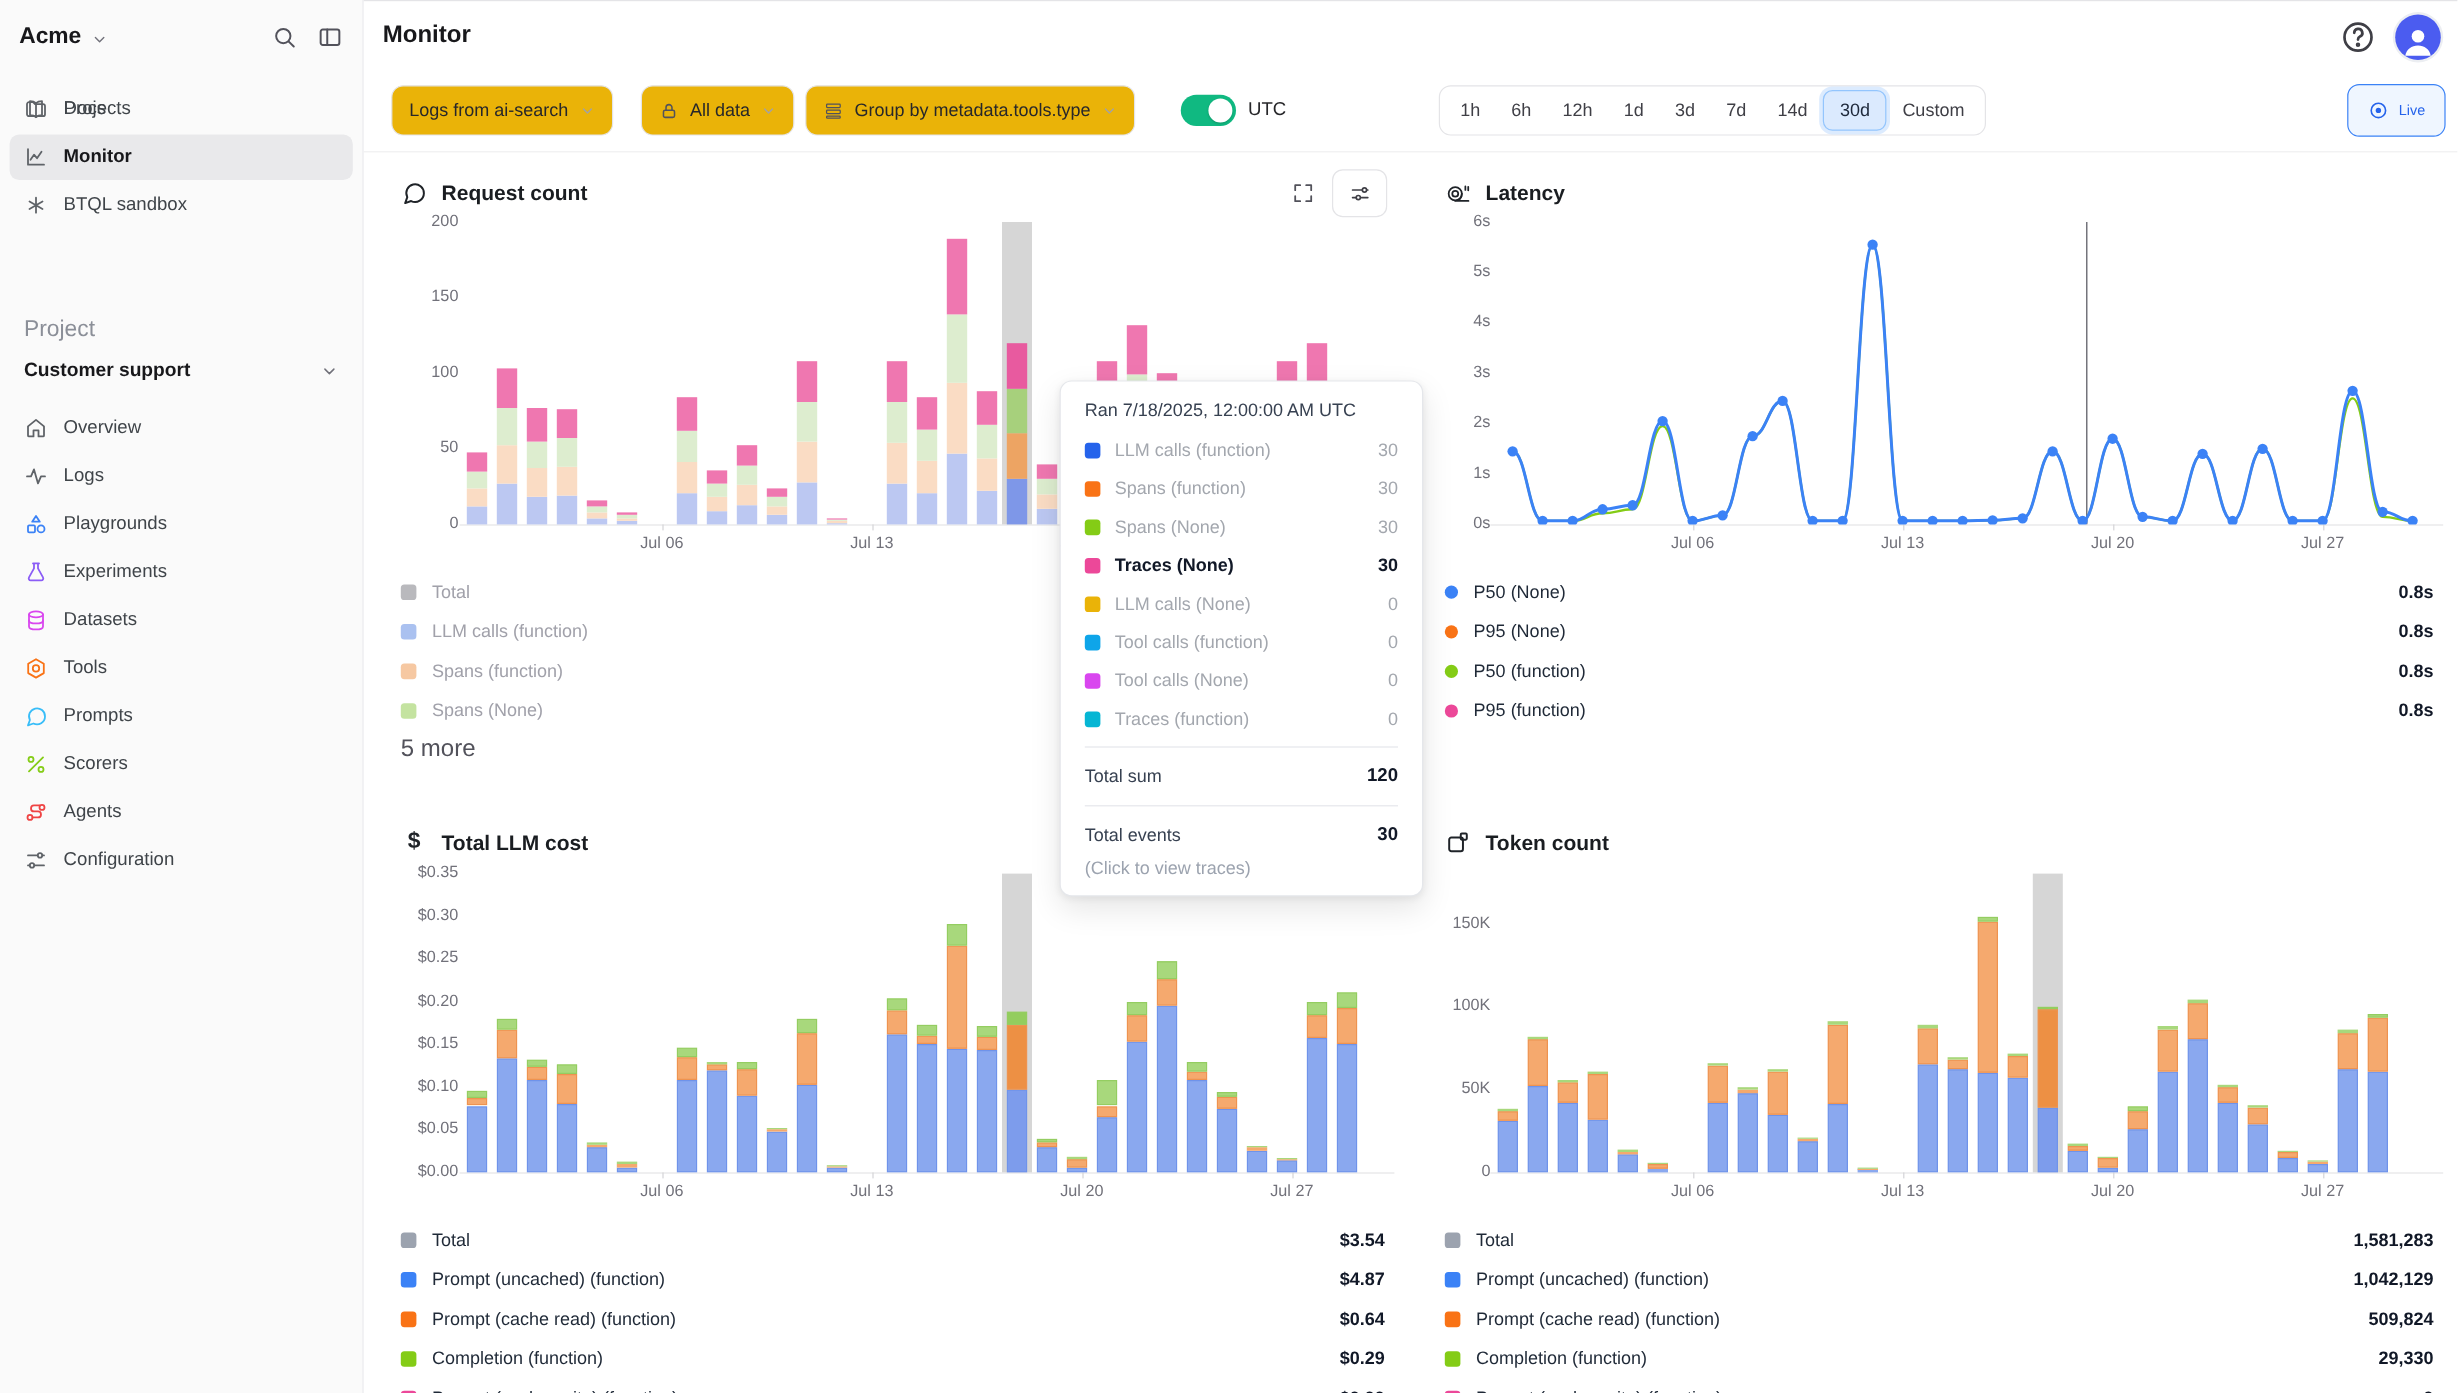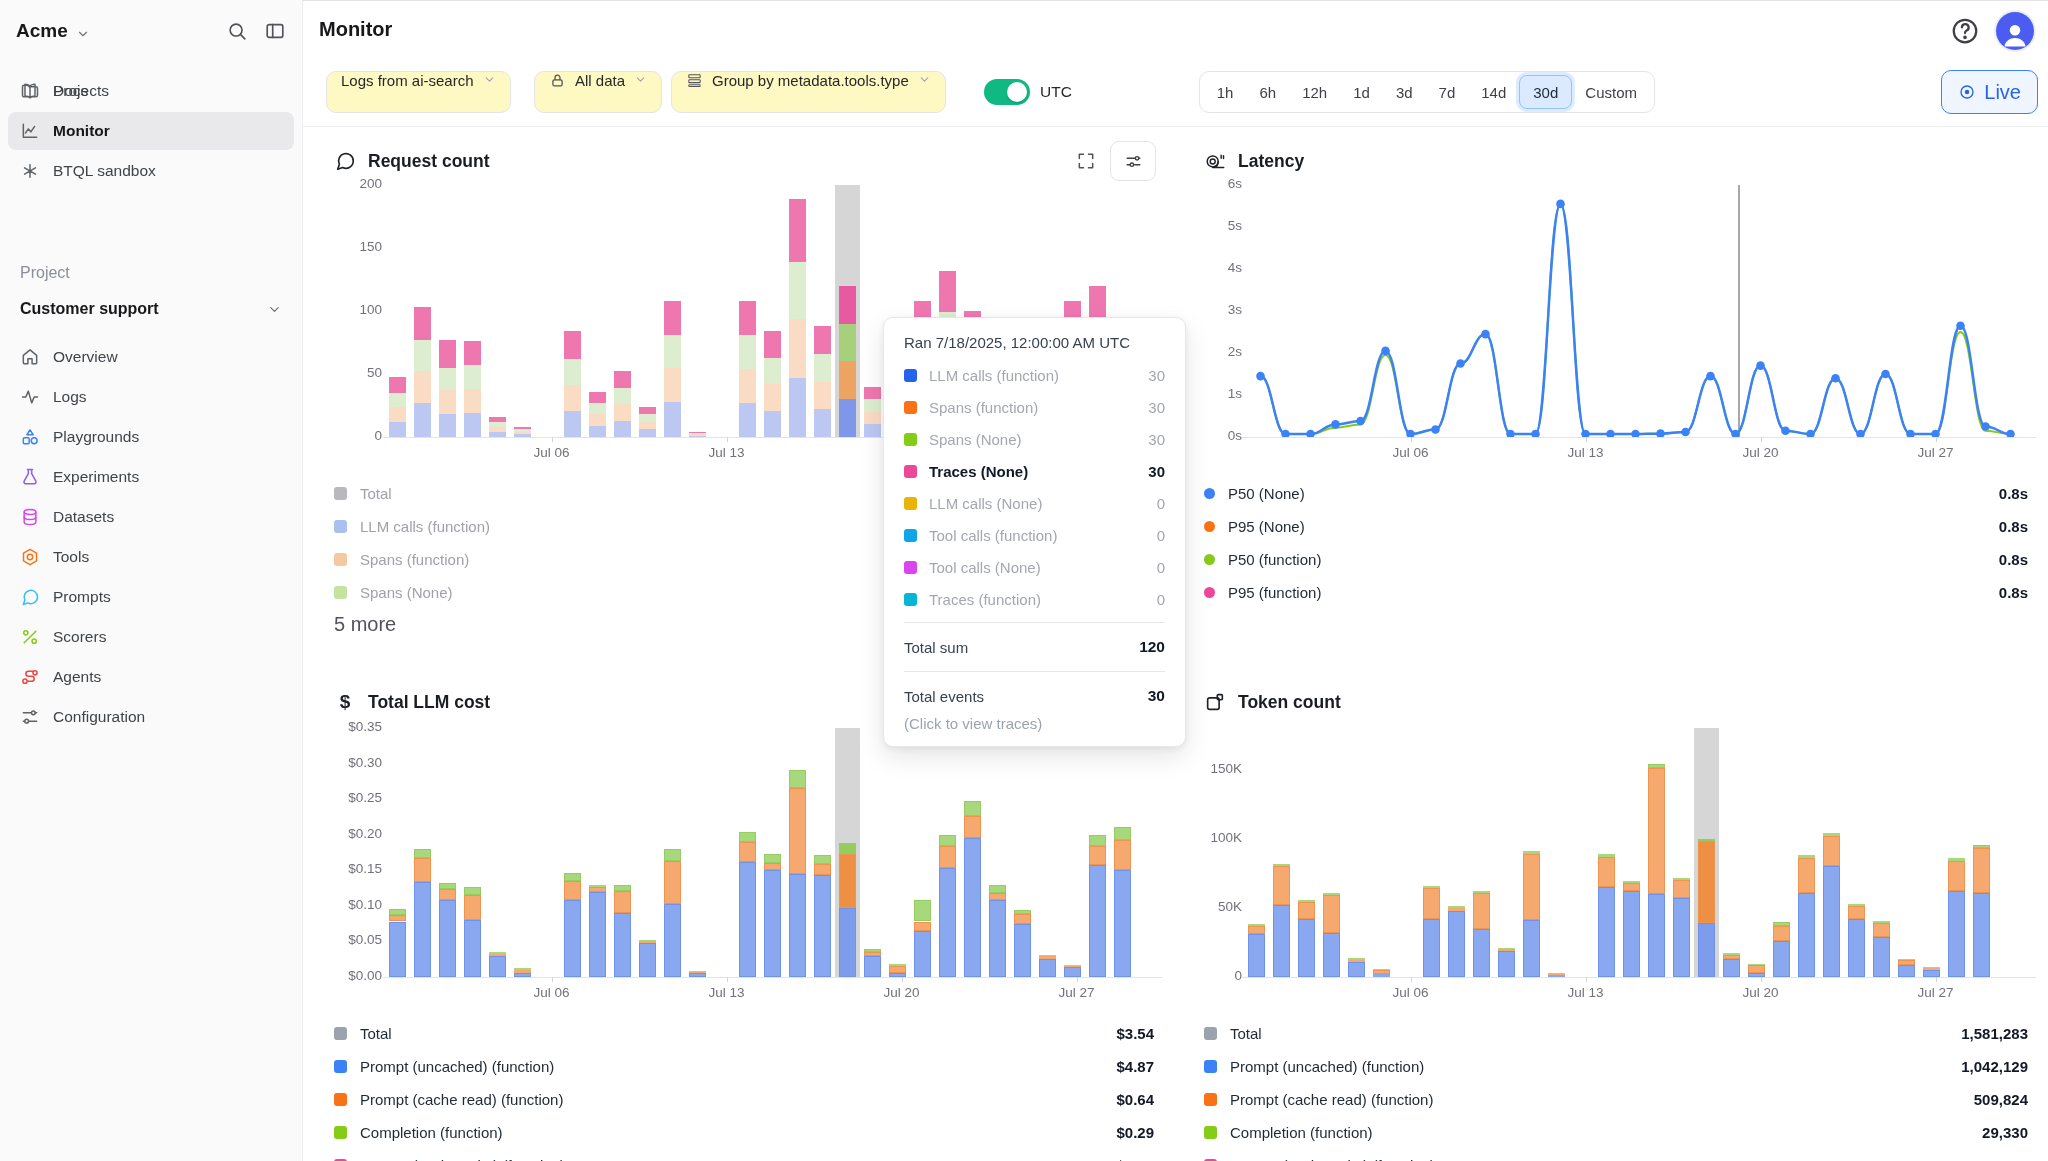--- a/index.html
+++ b/index.html
@@ -15,48 +15,48 @@
   .sidebar { position:absolute; left:0; top:0; width:303px; height:1161px; background:#fafafa; border-right:1px solid #ececee; }
   .sb-head { position:absolute; top:10px; left:0; width:100%; height:42px; display:flex; align-items:center; padding:0 16px; }
   .org-name { font-size:19px; font-weight:700; color:#18181b; display:flex; align-items:center; gap:8px; cursor:pointer; }
   .org-name .chev { width:14px; height:14px; color:#71717a; }
   .sb-head-icons { margin-left:auto; display:flex; gap:16px; }
   .sb-head-icons .hicon { width:22px; height:22px; color:#52525b; cursor:pointer; }
   .nav { position:absolute; left:8px; right:8px; top:72px; }
   .nav-item { display:flex; align-items:center; gap:13px; height:38px; padding:0 12px; border-radius:8px; font-size:15.5px; color:#3f4449; cursor:pointer; margin-bottom:2px; }
   .nav-item.active { background:#e9e9eb; color:#18181b; font-weight:600; }
   .nav-item .nicon { width:20px; height:20px; flex:0 0 20px; color:#5f6368; display:flex; align-items:center; justify-content:center; }
-  .section-label { position:absolute; left:20px; top:264px; font-size:16px; color:#8b8f98; }
+  .section-label { position:absolute; left:20px; top:264px; font-size:19px; color:#8b8f98; }
   .project-row { position:absolute; left:8px; right:8px; top:290px; height:38px; display:flex; align-items:center; padding:0 12px; border-radius:8px; cursor:pointer; }
   .project-row .pname { font-size:16px; font-weight:600; color:#18181b; }
   .project-row .chev { margin-left:auto; width:15px; height:15px; color:#71717a; }
   .nav2 { position:absolute; left:8px; right:8px; top:338px; }
   .docs-row { position:absolute; left:8px; right:8px; bottom:14px; }
 
   
   .main-head { position:absolute; left:303px; top:0; right:0; height:61px; }
   .page-title { position:absolute; left:16px; top:18px; font-size:20px; font-weight:650; color:#18181b; }
   .head-right { position:absolute; right:14px; top:12px; display:flex; align-items:center; gap:16px; }
   .help-icon { width:30px; height:30px; color:#3f3f46; cursor:pointer; }
   .avatar { width:38px; height:38px; border-radius:50%; background:#4b5cf0; display:flex; align-items:center; justify-content:center; overflow:hidden; cursor:pointer; box-shadow:0 0 0 2px #eceef2; }
   .avatar svg { width:30px; height:30px; margin-top:6px; }
 
   
   .filter-bar { position:absolute; left:303px; right:0; top:61px; height:66px; border-bottom:1px solid #efeff1; }
-  .pill { position:absolute; top:10px; height:42px; display:flex; gap:9px; padding:0 14px; border:1px solid #e4e4e7; border-radius:10px; background:#fef9c3; font-size:15px; color:#27272a; cursor:pointer; white-space:nowrap; }
+  .pill { position:absolute; top:10px; height:42px; display:flex; align-items:center; gap:9px; padding:0 14px; border:1px solid #e4e4e7; border-radius:10px; background:#eab308; font-size:15px; color:#27272a; cursor:pointer; white-space:nowrap; }
   .pill .chev { width:13px; height:13px; color:#a1a1aa; }
   .pill .picon { width:17px; height:17px; color:#52525b; }
   .toggle-wrap { position:absolute; left:681px; top:10px; height:42px; display:flex; align-items:center; gap:10px; cursor:pointer; }
   .toggle { width:46px; height:26px; border-radius:13px; background:#10b981; position:relative; }
   .toggle .knob { position:absolute; right:3px; top:3px; width:20px; height:20px; border-radius:50%; background:#fff; box-shadow:0 1px 2px rgba(0,0,0,.2); }
   .toggle-label { font-size:15.5px; color:#27272a; }
   .seg { position:absolute; top:10px; right:393px; height:42px; display:flex; align-items:center; border:1px solid #e4e4e7; border-radius:10px; background:#fff; padding:0 4px; }
   .seg-item { padding:0 13px; height:34px; display:flex; align-items:center; font-size:15px; color:#3f3f46; border-radius:8px; cursor:pointer; }
   .seg-item.active { background:#dbeafe; border:1.5px solid #93c5fd; box-shadow:0 0 0 3px rgba(191,219,254,.55); color:#1e293b; font-weight:500; }
-  .live-btn { position:absolute; top:9px; right:10px; height:44px; display:flex; align-items:center; gap:8px; padding:0 16px; border:1.5px solid #3b82f6; border-radius:10px; background:#eff6ff; color:#2563eb; font-size:20px; font-weight:500; cursor:pointer; }
+  .live-btn { position:absolute; top:9px; right:10px; height:44px; display:flex; align-items:center; gap:8px; padding:0 16px; border:1.5px solid #3b82f6; border-radius:10px; background:#eff6ff; color:#2563eb; font-size:12px; font-weight:500; cursor:pointer; }
   .live-btn .licon { width:18px; height:18px; }
 
   
   .panel { position:absolute; }
   .panel-head { position:absolute; top:8px; left:8px; right:8px; height:36px; display:flex; align-items:center; gap:12px; }
   .panel-head .ticon { width:22px; height:22px; color:#1f2328; display:flex; align-items:center; justify-content:center; font-size:19px; font-weight:700; }
   .panel-title { font-size:17.5px; font-weight:650; color:#1a1d21; }
   .panel-actions { margin-left:auto; display:flex; align-items:center; gap:14px; }
   .expand-icon { width:20px; height:20px; color:#52525b; cursor:pointer; }
   .cfg-btn { width:46px; height:40px; border:1px solid #e4e4e7; border-radius:9px; background:#fff; display:flex; align-items:center; justify-content:center; color:#3f3f46; cursor:pointer; }

